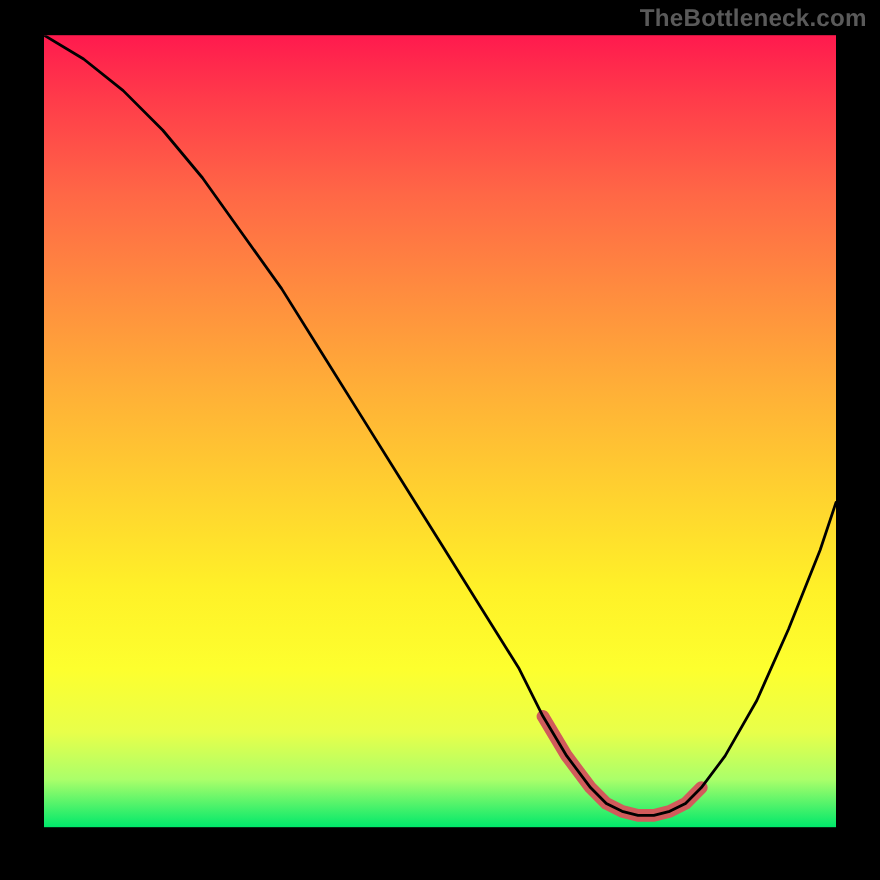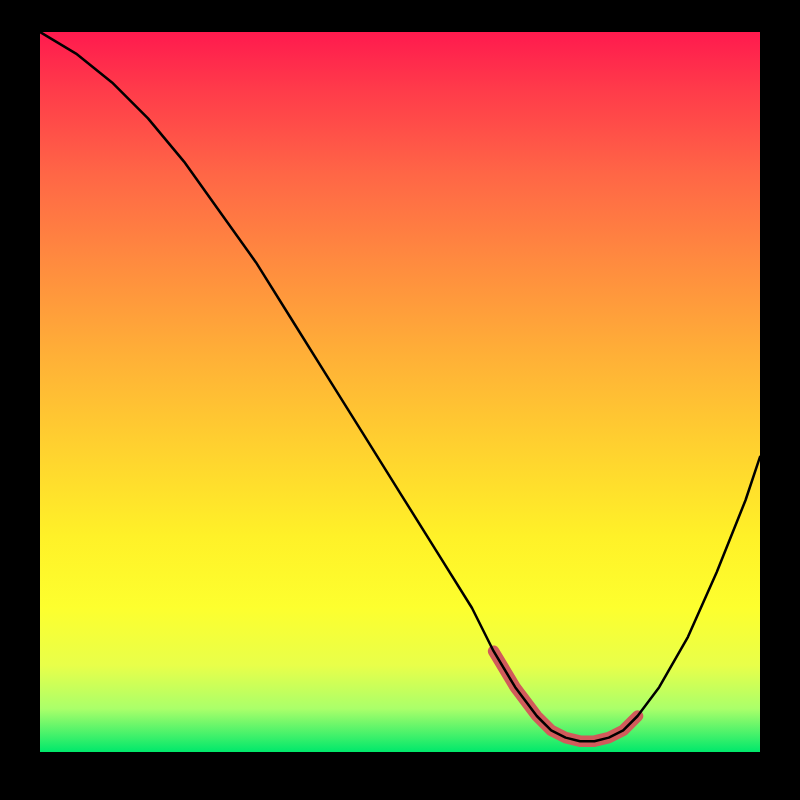--- a/index.html
+++ b/index.html
@@ -43,20 +43,21 @@
     position: absolute;
     left: 0; top: 0;
     width: 100%; height: 100%;
     display: block;
   }
 </style>
 </head>
 <body>
 
 <div class="frame">
+  <div class="attribution">TheBottleneck.com</div>
 
   <div class="plot-area">
     <svg viewBox="0 0 100 100" preserveAspectRatio="none">
       <path id="accent-path" fill="none" stroke-linecap="round" stroke-linejoin="round" stroke-width="1.6" stroke="#d15b5b" d="M63.000 86.000 L66.000 91.000 L69.000 95.000 L71.000 97.000 L73.000 98.000 L75.000 98.500 L77.000 98.500 L79.000 98.000 L81.000 97.000 L83.000 95.000"></path>
       <path id="main-path" fill="none" stroke-linecap="round" stroke-linejoin="round" stroke-width="0.35" stroke="#000000" d="M0.000 0.000 L5.000 3.000 L10.000 7.000 L15.000 12.000 L20.000 18.000 L25.000 25.000 L30.000 32.000 L35.000 40.000 L40.000 48.000 L45.000 56.000 L50.000 64.000 L55.000 72.000 L60.000 80.000 L63.000 86.000 L66.000 91.000 L69.000 95.000 L71.000 97.000 L73.000 98.000 L75.000 98.500 L77.000 98.500 L79.000 98.000 L81.000 97.000 L83.000 95.000 L86.000 91.000 L90.000 84.000 L94.000 75.000 L98.000 65.000 L100.000 59.000"></path>
     </svg>
   </div>
 </div>
 
 </body></html>

